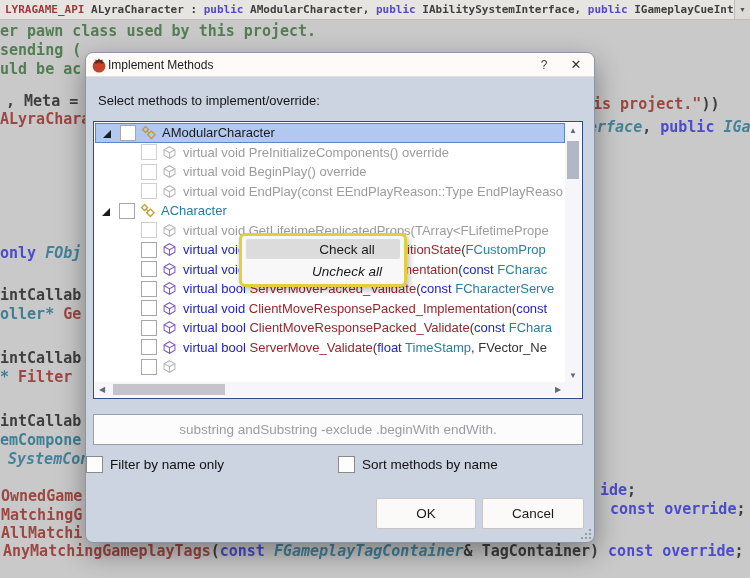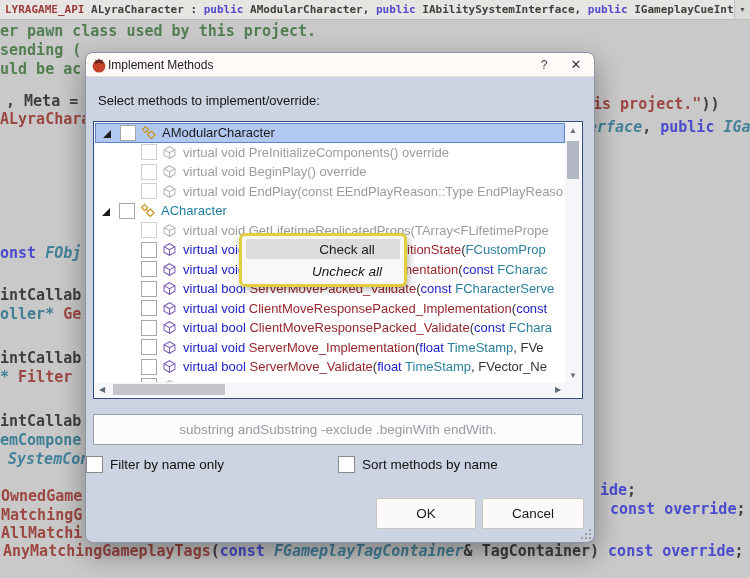--- a/index.html
+++ b/index.html
@@ -103,21 +103,21 @@
 <body>
 
 <div class="screen">
 
   <div id="code-layer">
       <div class="code-line" style="left: 0px; top: 22px;"><span class="c-grn">er pawn class used by this project.</span></div>
       <div class="code-line" style="left: 0px; top: 41px;"><span class="c-grn">sending (</span></div>
       <div class="code-line" style="left: 0px; top: 60px;"><span class="c-grn">uld be ac</span></div>
       <div class="code-line" style="left: 6px; top: 92px;"><span class="c-pln">, Meta = </span></div>
       <div class="code-line" style="left: 0px; top: 110px;"><span class="c-red">ALyraChara</span></div>
-      <div class="code-line" style="left: 0px; top: 244px;"><span class="c-kw">onst </span><span class="c-typ">FObj</span></div>
+      <div class="code-line" style="left: 0px; top: 244px;"><span class="c-kw">only </span><span class="c-typ">FObj</span></div>
       <div class="code-line" style="left: 0px; top: 286px;"><span class="c-pln">intCallab</span></div>
       <div class="code-line" style="left: 0px; top: 305px;"><span class="c-tealn">oller* </span><span class="c-red">Ge</span></div>
       <div class="code-line" style="left: 0px; top: 349px;"><span class="c-pln">intCallab</span></div>
       <div class="code-line" style="left: 0px; top: 368px;"><span class="c-tealn">* </span><span class="c-red">Filter</span></div>
       <div class="code-line" style="left: 0px; top: 412px;"><span class="c-pln">intCallab</span></div>
       <div class="code-line" style="left: 0px; top: 431px;"><span class="c-tealn">emCompone</span></div>
       <div class="code-line" style="left: 8px; top: 450px; text-align: right;"><span class="c-typ">SystemCon</span></div>
       <div class="code-line" style="left: 1px; top: 487px;"><span class="c-red">OwnedGame</span></div>
       <div class="code-line" style="left: 1px; top: 506px;"><span class="c-red">MatchingG</span></div>
       <div class="code-line" style="left: 1px; top: 524px;"><span class="c-red">AllMatchi</span></div>
@@ -270,30 +270,20 @@
             <span><span class="c-kw">virtual bool </span><span class="c-meth">ClientMoveResponsePacked_Validate</span><span class="c-pln">(</span><span class="c-kw">const </span><span class="c-typ">FChara</span></span>
           </div>
           <div class="trow child">
             <span class="chk"></span>
             <span class="ticon">
               <svg width="15" height="15" viewBox="0 0 16 16" fill="none" stroke="#7e5cb8" stroke-width="1.1">
                 <path d="M8 1.8 13.8 5v6L8 14.2 2.2 11V5z"></path>
                 <path d="M2.2 5 8 8.2 13.8 5M8 8.2V14"></path>
               </svg>
             </span>
-            <span><span class="c-kw">virtual void </span><span class="c-meth">ServerMove_Implementation</span><span class="c-pln">(</span><span class="c-kw">float </span><span class="c-typ">TimeStamp</span><span class="c-pln">, FVe</span></span>
-          </div>
-          <div class="trow child">
-            <span class="chk"></span>
-            <span class="ticon">
-              <svg width="15" height="15" viewBox="0 0 16 16" fill="none" stroke="#7e5cb8" stroke-width="1.1">
-                <path d="M8 1.8 13.8 5v6L8 14.2 2.2 11V5z"></path>
-                <path d="M2.2 5 8 8.2 13.8 5M8 8.2V14"></path>
-              </svg>
-            </span>
             <span><span class="c-kw">virtual bool </span><span class="c-meth">ServerMove_Validate</span><span class="c-pln">(</span><span class="c-kw">float </span><span class="c-typ">TimeStamp</span><span class="c-pln">, FVector_Ne</span></span>
           </div>
           <div class="trow child">
             <span class="chk"></span>
             <span class="ticon">
               <svg width="15" height="15" viewBox="0 0 16 16" fill="none" stroke="#b5b5b5" stroke-width="1.1">
                 <path d="M8 1.8 13.8 5v6L8 14.2 2.2 11V5z"></path>
                 <path d="M2.2 5 8 8.2 13.8 5M8 8.2V14"></path>
               </svg>
             </span>

